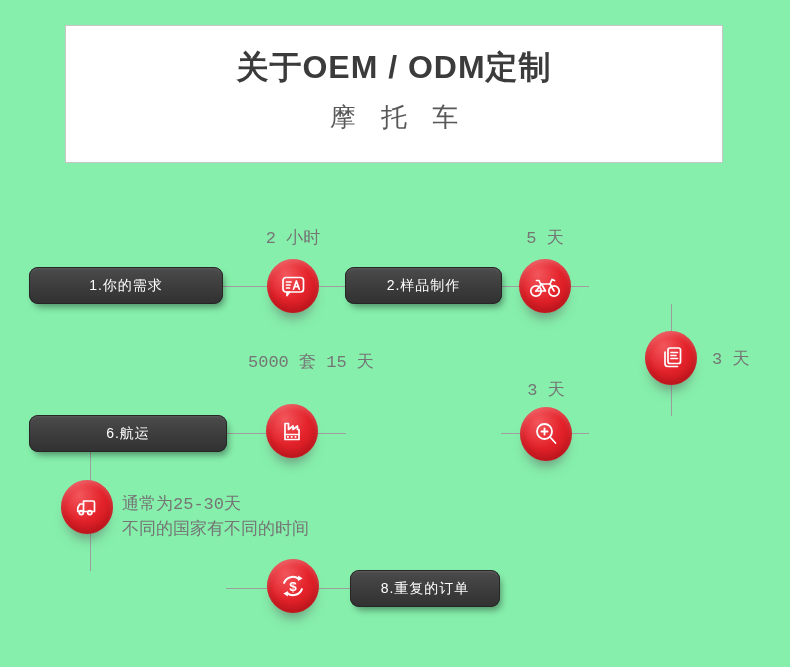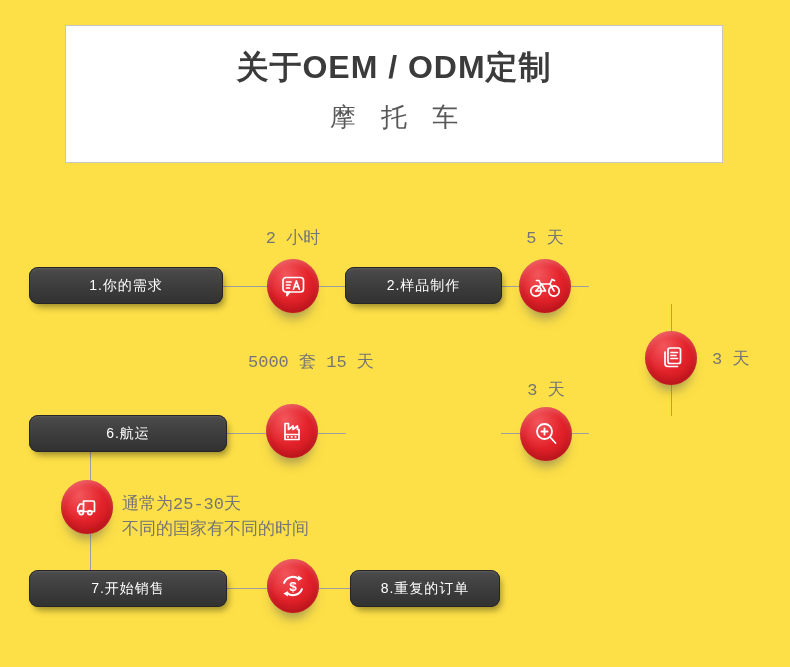--- a/index.html
+++ b/index.html
@@ -1,17 +1,17 @@
 <!DOCTYPE html>
 <html><head>
 <meta charset="utf-8">
 <style>
   html,body { margin:0; padding:0; background:#ffffff; }
   .canvas {
-    position:relative; width:790px; height:667px; background:#fde047;
+    position:relative; width:790px; height:667px; background:#86efac;
     font-family:"Liberation Sans", sans-serif; overflow:hidden;
   }
 
   
   .header-box {
     position:absolute; left:65px; top:25px; width:658px; height:138px;
     border:1px solid #c6c6c6; background:#ffffff; box-sizing:border-box;
   }
   .header-title {
     position:absolute; top:20px; left:0; width:100%; text-align:center;
@@ -77,23 +77,20 @@
   <div class="hline" style="left:226px; top:588px; width:125px;"></div>
 
   <div class="step" style="left:29px;  top:267px; width:194px;">
     <span>1.你的需求</span>
   </div>
   <div class="step" style="left:345px; top:267px; width:157px;">
     <span>2.样品制作</span>
   </div>
   <div class="step" style="left:29px;  top:415px; width:198px;">
     <span>6.航运</span>
-  </div>
-  <div class="step" style="left:29px;  top:570px; width:198px;">
-    <span>7.开始销售</span>
   </div>
   <div class="step" style="left:350px; top:570px; width:150px;">
     <span>8.重复的订单</span>
   </div>
 
   <div class="node" style="left:267px; top:259px;">
     <svg width="32" height="32" viewBox="0 0 32 32" fill="none" stroke="#ffffff" stroke-width="1.7" stroke-linecap="round" stroke-linejoin="round">
       <rect x="6" y="7.5" width="20.5" height="14.5" rx="3"></rect>
       <path d="M12.5 22 L10 25.5 L10 22"></path>
       <line x1="9.5" y1="12" x2="14" y2="12"></line>

